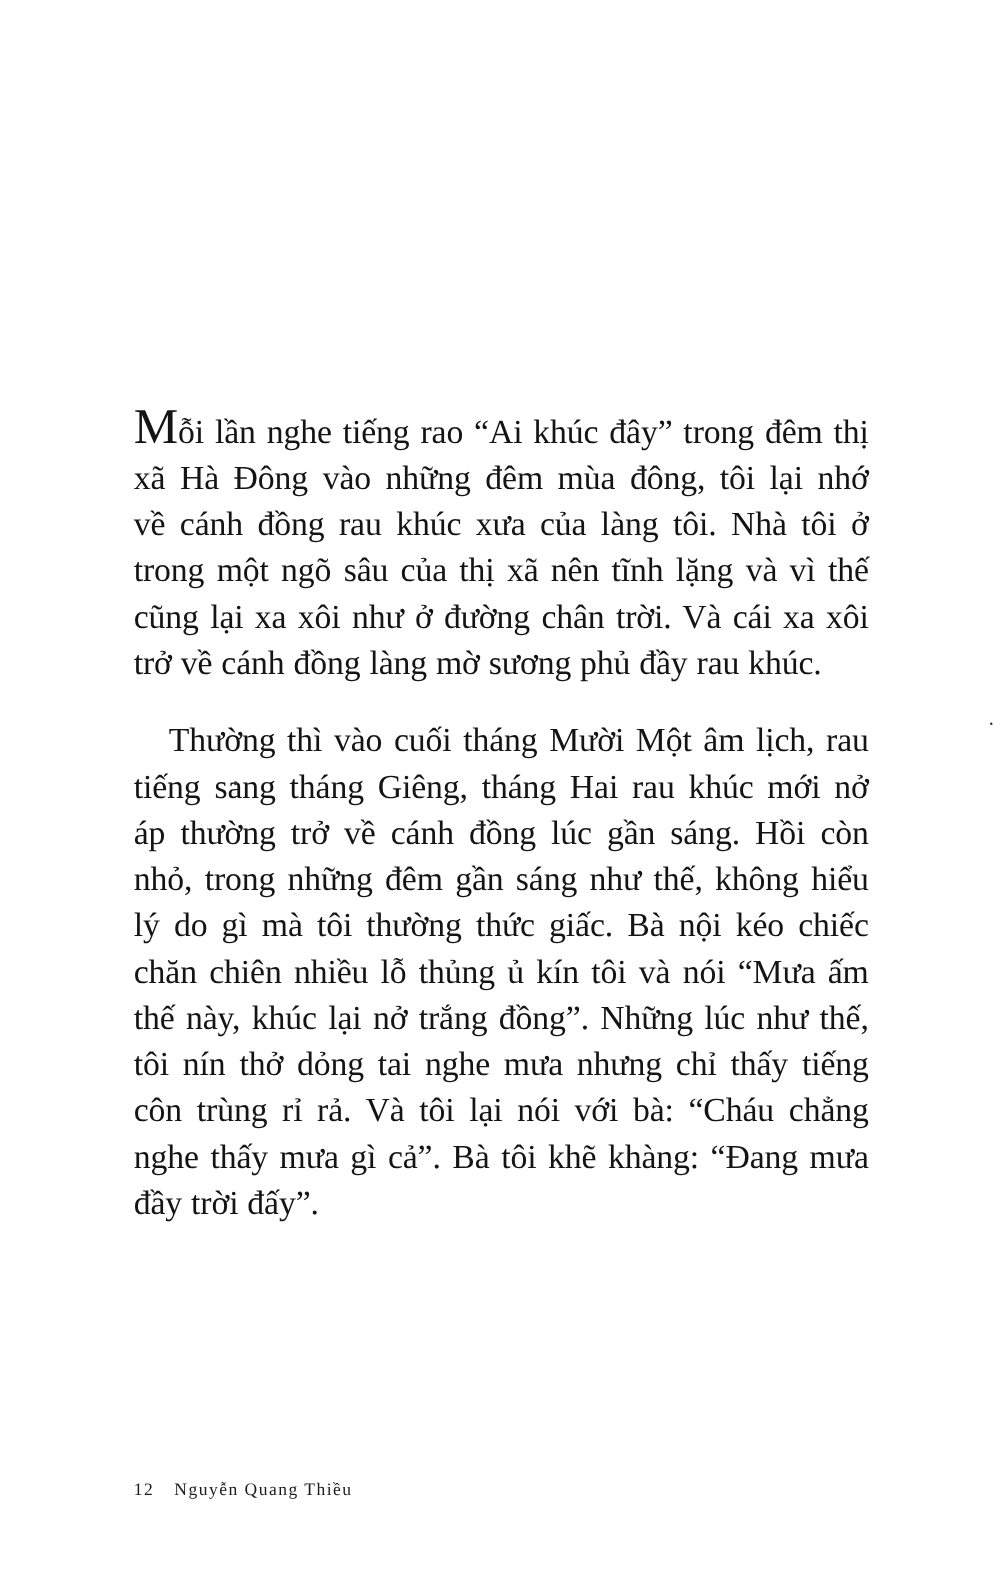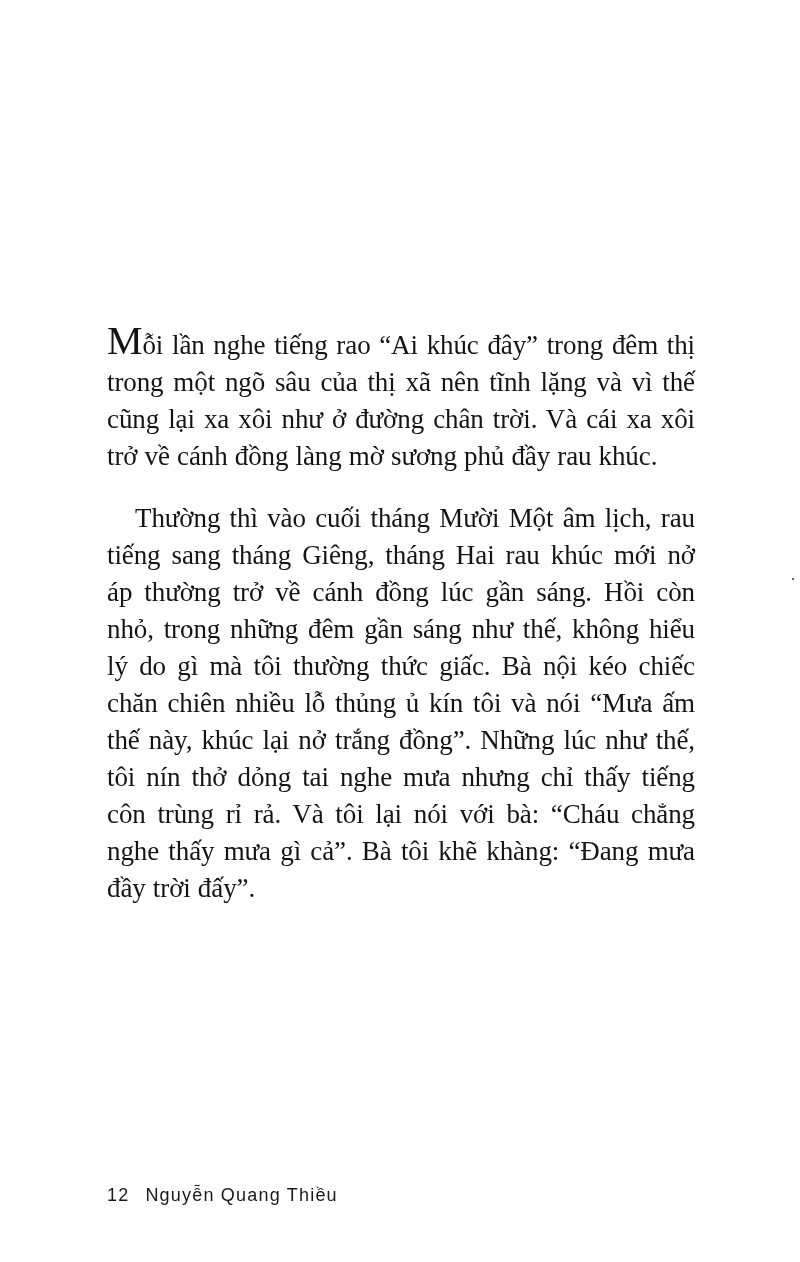--- a/index.html
+++ b/index.html
@@ -54,22 +54,22 @@
     .dropcap {
       font-size: 40px;
       line-height: 30px;
       vertical-align: baseline;
       margin-right: 0;
     }
     .footer {
       position: absolute;
       left: 107px;
       top: 1185px;
-      font-family: Liberation Sans, sans-serif;
-      font-size: 18px;
+      font-family: Liberation Serif, serif;
+      font-size: 14px;
       letter-spacing: 1.2px;
       color: #1a1a1a;
       white-space: nowrap;
     }
     .footer .page-number {
       margin-right: 16px;
     }
     .speck {
       position: absolute;
       width: 3px;
@@ -80,20 +80,22 @@
   </style>
 </head>
 <body>
 
 <div class="page">
 
   <div class="body-text">
 
     <p class="para">
       <span class="line"><span class="dropcap">M</span><span>ỗi lần nghe tiếng rao “Ai khúc đây” trong đêm thị</span></span>
+      <span class="line">xã Hà Đông vào những đêm mùa đông, tôi lại nhớ</span>
+      <span class="line">về cánh đồng rau khúc xưa của làng tôi. Nhà tôi ở</span>
       <span class="line">trong một ngõ sâu của thị xã nên tĩnh lặng và vì thế</span>
       <span class="line">cũng lại xa xôi như ở đường chân trời. Và cái xa xôi</span>
       <span class="line last">trở về cánh đồng làng mờ sương phủ đầy rau khúc.</span>
     </p>
 
     <p class="para indent">
       <span class="line">Thường thì vào cuối tháng Mười Một âm lịch, rau</span>
       <span class="line">tiếng sang tháng Giêng, tháng Hai rau khúc mới nở</span>
       <span class="line">áp thường trở về cánh đồng lúc gần sáng. Hồi còn</span>
       <span class="line">nhỏ, trong những đêm gần sáng như thế, không hiểu</span>

